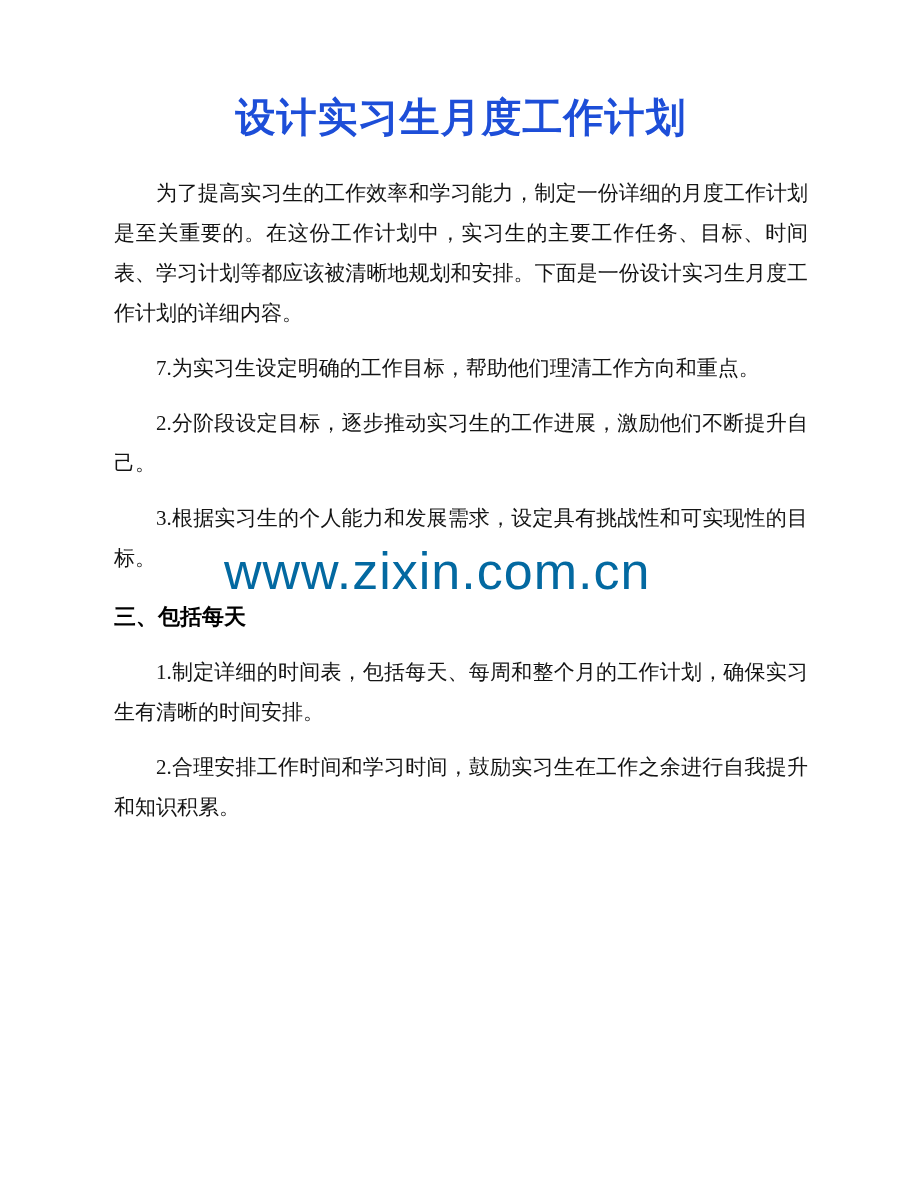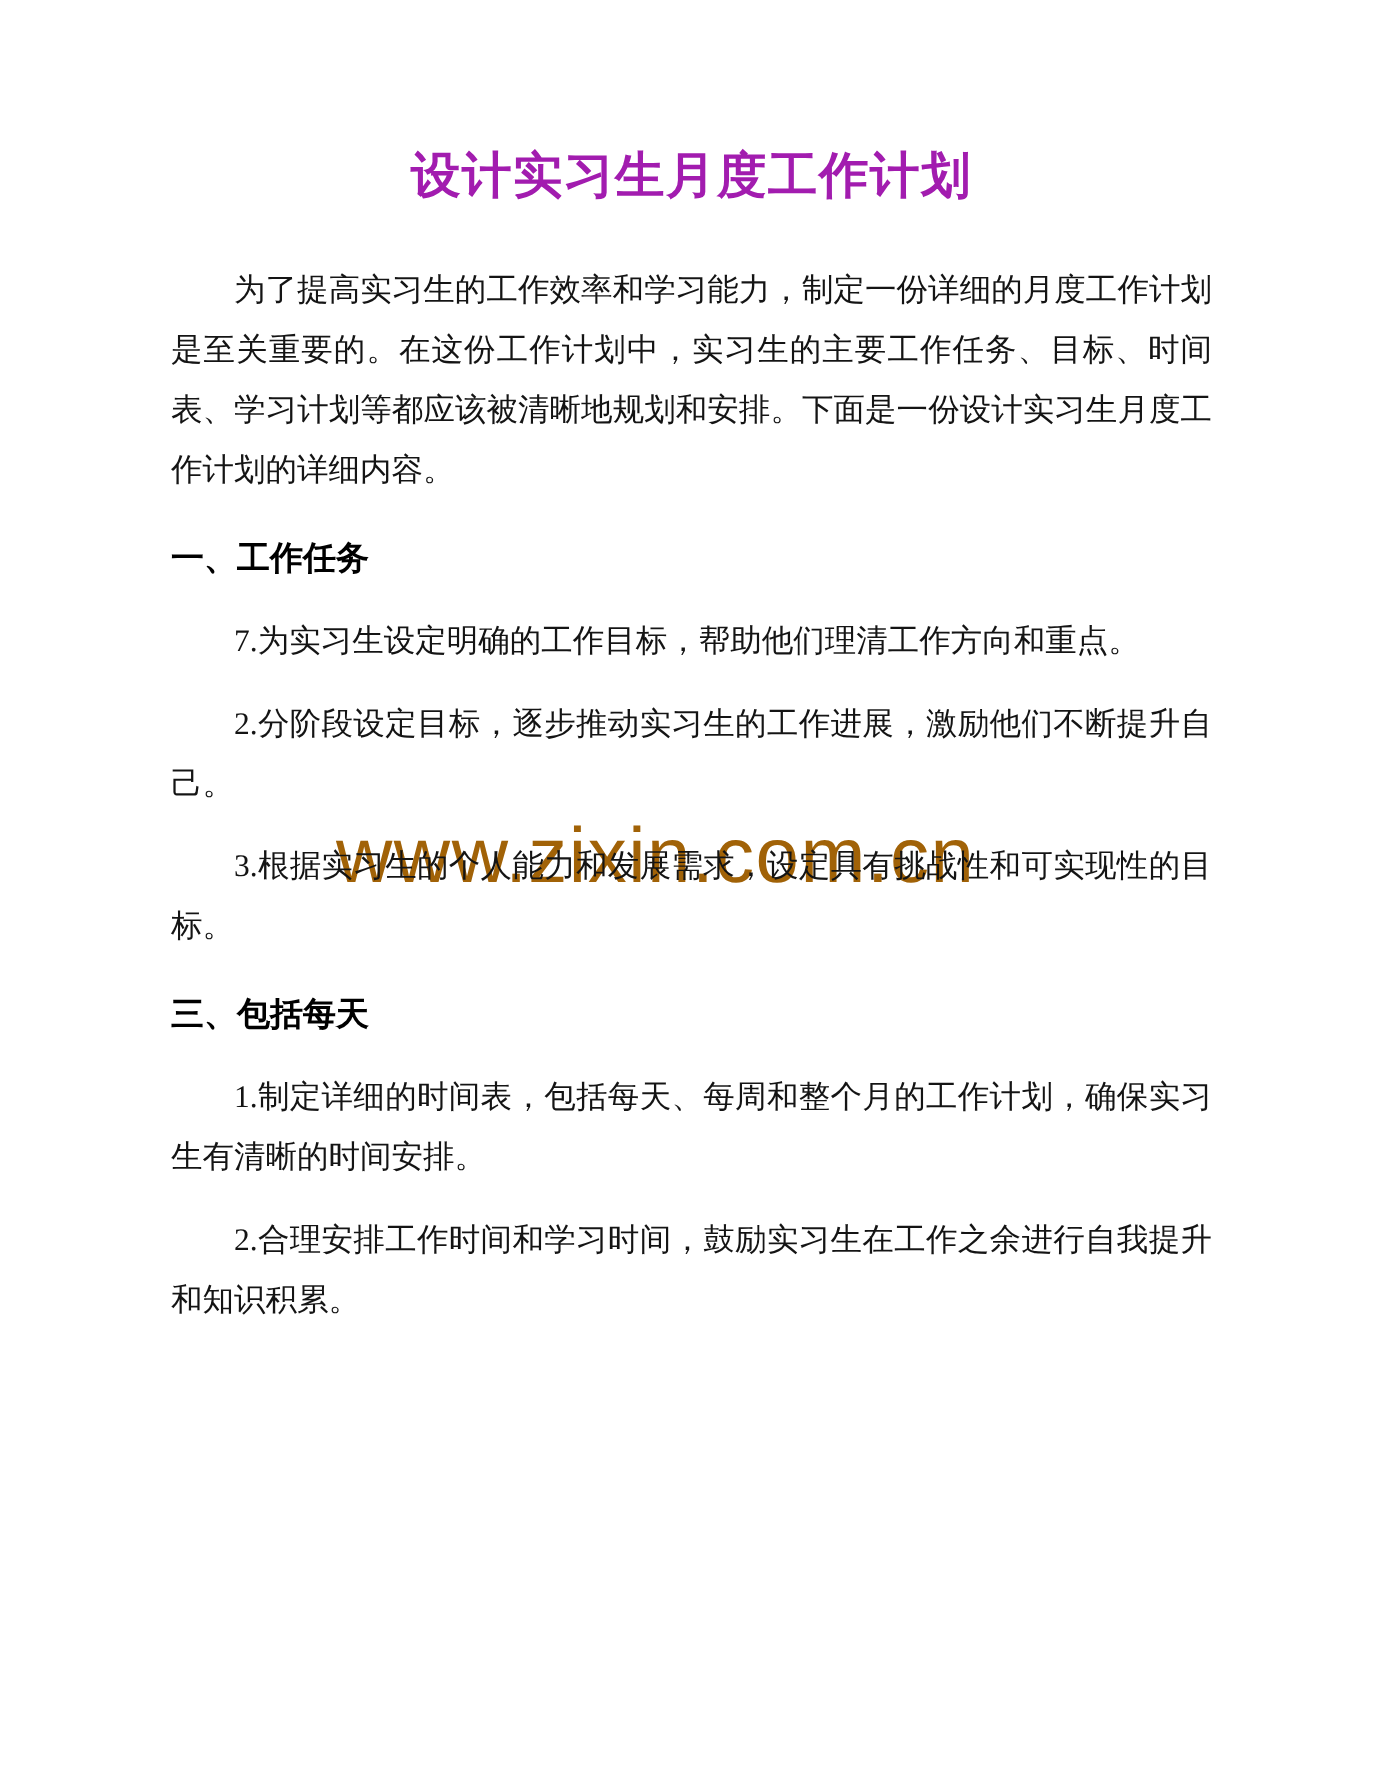--- a/index.html
+++ b/index.html
@@ -18,26 +18,26 @@
     color: #141414;
   }
   .content {
     position: relative;
     z-index: 1;
     padding: 93px 112px 0 114px;
   }
   .doc-title {
     font-family: "Liberation Sans", "DejaVu Sans", sans-serif;
     font-weight: 700;
-    font-size: 33px;
+    font-size: 40px;
     line-height: 48px;
     text-align: center;
     margin: 0 0 32px 0;
     letter-spacing: 1px;
-    color: #a21caf;
+    color: #1d4ed8;
   }
   .para {
     font-size: 21px;
     line-height: 40px;
     text-align: justify;
     text-indent: 2em;
     margin: 4px 0 15px 0;
   }
   .section-heading {
     font-family: "Liberation Sans", "DejaVu Sans", sans-serif;
@@ -49,40 +49,39 @@
   }
   .watermark {
     position: absolute;
     left: 224px;
     top: 542px;
     z-index: 0;
     font-family: "Liberation Sans", "DejaVu Sans", sans-serif;
     font-size: 52px;
     line-height: 58px;
     letter-spacing: 1px;
-    color: #a16207;
+    color: #0369a1;
     white-space: nowrap;
     pointer-events: none;
     user-select: none;
   }
 </style>
 </head>
 <body>
 
 <div class="page">
 
   <div class="watermark">www.zixin.com.cn</div>
 
   <div class="content">
 
     <h1 class="doc-title">设计实习生月度工作计划</h1>
 
     <p class="para">为了提高实习生的工作效率和学习能力，制定一份详细的月度工作计划是至关重要的。在这份工作计划中，实习生的主要工作任务、目标、时间表、学习计划等都应该被清晰地规划和安排。下面是一份设计实习生月度工作计划的详细内容。</p>
 
-    <h2 class="section-heading">一、工作任务</h2>
 
     <p class="para">7.为实习生设定明确的工作目标，帮助他们理清工作方向和重点。</p>
     <p class="para">2.分阶段设定目标，逐步推动实习生的工作进展，激励他们不断提升自己。</p>
     <p class="para">3.根据实习生的个人能力和发展需求，设定具有挑战性和可实现性的目标。</p>
 
     <h2 class="section-heading">三、包括每天</h2>
     <p class="para">1.制定详细的时间表，包括每天、每周和整个月的工作计划，确保实习生有清晰的时间安排。</p>
     <p class="para">2.合理安排工作时间和学习时间，鼓励实习生在工作之余进行自我提升和知识积累。</p>
 
   </div>

